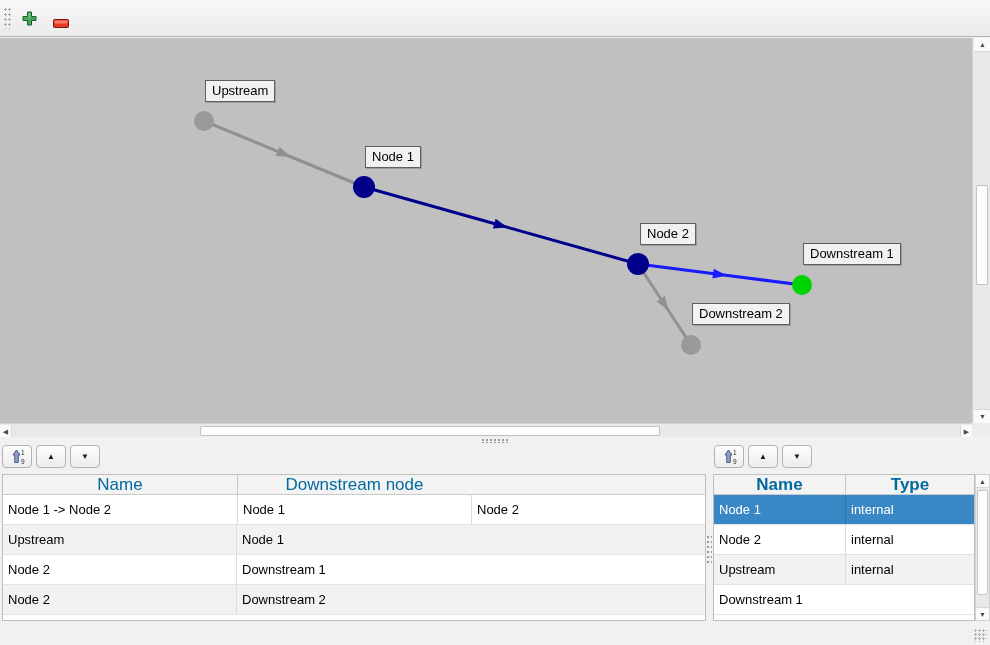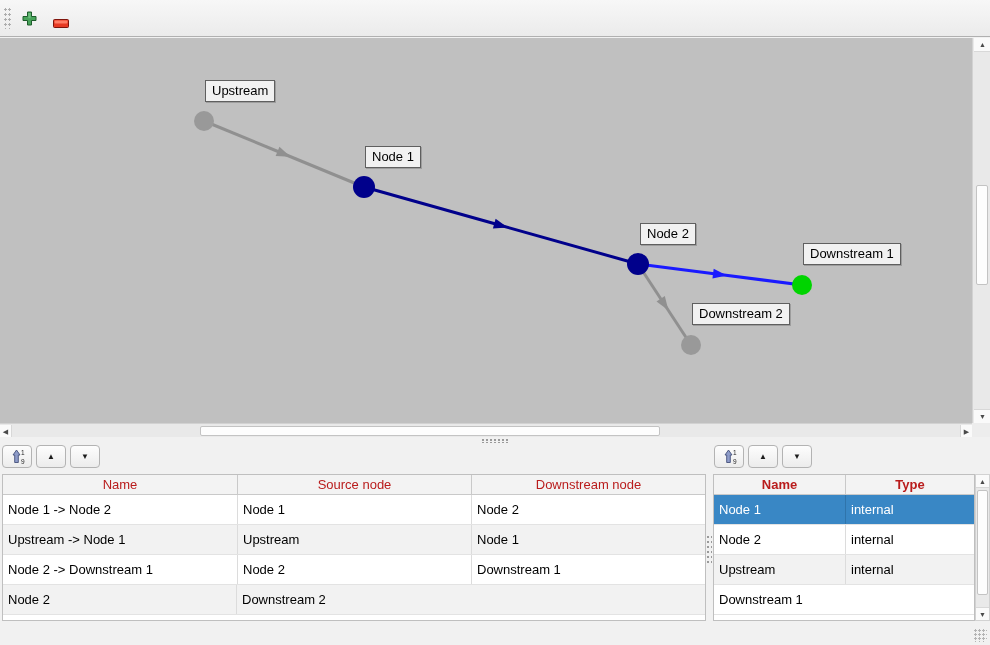--- a/index.html
+++ b/index.html
@@ -48,21 +48,21 @@
   .btn-small { position:absolute; top:445px; width:30px; height:23px;
     border:1px solid #b3b3b3; border-radius:4px;
     background:linear-gradient(#fdfdfd,#ececec);
     display:flex; align-items:center; justify-content:center; }
   .tri { font-size:8px; color:#1c1c1c; line-height:1; }
 
   
   .table { position:absolute; top:474px; height:147px; background:#fff;
     border:1px solid #bfbfbf; display:flex; flex-direction:column; }
   .thead { display:flex; height:20px; flex:none; background:#f3f3f3; border-bottom:1px solid #c9c9c9; }
-  .th { border-right:1px solid #c9c9c9; font-size:13px; color:#b91c1c;
+  .th { border-right:1px solid #c9c9c9; font-size:17px; color:#0369a1;
     display:flex; align-items:center; justify-content:center; }
   .th:last-child { border-right:none; }
   .tr { display:flex; height:30px; flex:none; border-bottom:1px solid #e3e3e3; background:#fff; }
   .tr.alt { background:#f2f2f2; }
   .td { border-right:1px solid #dcdcdc; font-size:13px; color:#000;
     display:flex; align-items:center; padding-left:5px; overflow:hidden; white-space:nowrap; }
   .td:last-child { border-right:none; }
   .tr.selected { background:#3987c5; }
   .tr.selected .td { color:#fff; border-right-color:#2f74ab; }
   .filler { flex:1; background:#fff; }
@@ -179,35 +179,32 @@
   <div class="btn-small" style="left:748px;">
     <span class="tri">▲</span>
   </div>
   <div class="btn-small" style="left:782px;">
     <span class="tri">▼</span>
   </div>
 
   <div class="table edge-table" style="left:2px; width:704px;">
     <div class="thead">
       <div class="th" style="width:235px;">Name</div>
-      <div class="th" style="width:234px;">Source node</div>
       <div class="th" style="width:233px;">Downstream node</div>
     </div>
     <div class="tr">
       <div class="td" style="width:235px;">Node 1 -&gt; Node 2</div>
       <div class="td" style="width:234px;">Node 1</div>
       <div class="td" style="width:233px;">Node 2</div>
     </div>
     <div class="tr alt">
-      <div class="td" style="width:235px;">Upstream -&gt; Node 1</div>
       <div class="td" style="width:234px;">Upstream</div>
       <div class="td" style="width:233px;">Node 1</div>
     </div>
     <div class="tr">
-      <div class="td" style="width:235px;">Node 2 -&gt; Downstream 1</div>
       <div class="td" style="width:234px;">Node 2</div>
       <div class="td" style="width:233px;">Downstream 1</div>
     </div>
     <div class="tr alt">
       <div class="td" style="width:234px;">Node 2</div>
       <div class="td" style="width:233px;">Downstream 2</div>
     </div>
     <div class="filler"></div>
   </div>
 

